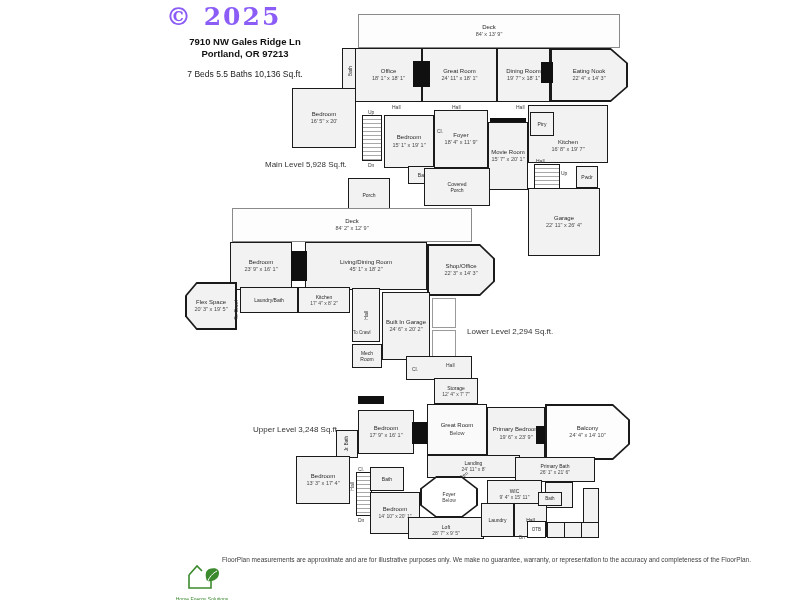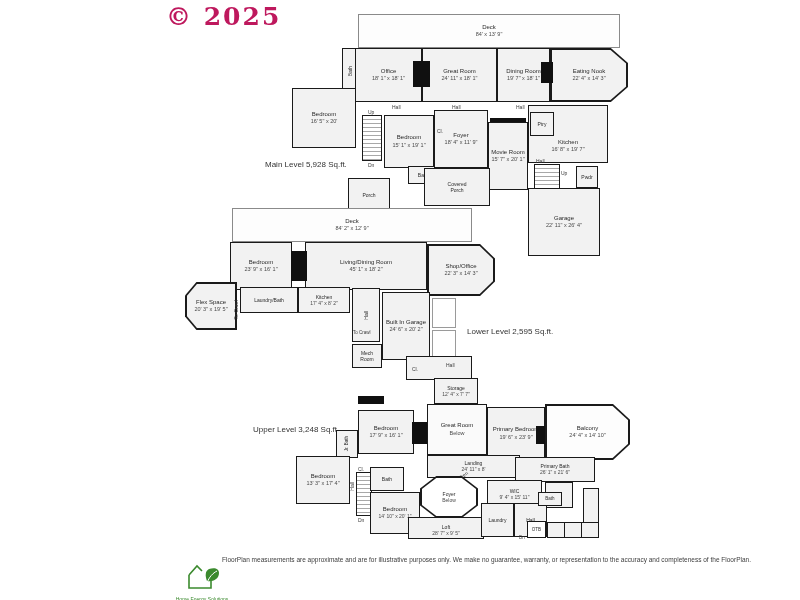--- a/index.html
+++ b/index.html
@@ -1,19 +1,19 @@
 <!DOCTYPE html>
 <html><head>
 <meta charset="utf-8">
 <style>
   html,body{margin:0;padding:0;background:#fff;}
   .sheet{position:relative;width:800px;height:600px;background:#ffffff;overflow:hidden;
          font-family:"Liberation Sans",sans-serif;color:#222;}
   .watermark{position:absolute;left:166px;top:2px;font-family:"DejaVu Serif",serif;
-             font-size:25px;font-weight:600;color:#be185d;letter-spacing:2px;}
+             font-size:25px;font-weight:600;color:#8b5cf6;letter-spacing:2px;}
   .header{position:absolute;left:160px;top:36px;width:170px;text-align:center;}
   .addr{font-size:9.5px;font-weight:bold;line-height:1.25;color:#111;}
   .stats{font-size:8.5px;color:#222;margin-top:9px;}
   .lvl-label{position:absolute;font-size:8px;color:#333;white-space:nowrap;}
   .room{position:absolute;box-sizing:border-box;border:1.6px solid #1a1a1a;background:#f2f2f2;
         display:flex;flex-direction:column;align-items:center;justify-content:center;overflow:hidden;}
   .deck{border:1px solid #8a8a8a;background:#fdfdfd;}
   .lite{border:1px solid #9a9a9a;background:#ffffff;}
   .openbelow{background:#fafafa;}
   .rn{font-size:6px;line-height:1.2;color:#2a2a2a;text-align:center;white-space:nowrap;}
@@ -36,20 +36,25 @@
           display:flex;}
   .divrow .cell{flex:1;border-left:1px solid #1a1a1a;}
   .divrow .cell:first-child{border-left:none;}
 </style>
 </head>
 <body>
 
 <div class="sheet">
 
   <div class="watermark">© 2025</div>
+  <div class="header">
+    <div class="addr">7910 NW Gales Ridge Ln</div>
+    <div class="addr">Portland, OR 97213</div>
+    <div class="stats">7 Beds  5.5 Baths  10,136 Sq.ft.</div>
+  </div>
 
   <div class="lvl-label" style="left:265px;top:160px;">Main Level 5,928 Sq.ft.</div>
 
   <div class="room deck" style="left:358px;top:14px;width:262px;height:34px;">
     <div class="rn">Deck</div>
     <div class="rd">84' x 13' 9"</div>
   </div>
 
   <div class="room" style="left:342px;top:48px;width:16px;height:47px;">
     <div class="rn vert" style="font-size:5px;">Bath</div>
@@ -130,21 +135,21 @@
     <div class="rd">22' 11" x 26' 4"</div>
   </div>
   <div class="room" style="left:348px;top:178px;width:42px;height:34px;">
     <div class="rn" style="font-size:5px;">Porch</div>
   </div>
   <div class="room" style="left:424px;top:168px;width:66px;height:38px;">
     <div class="rn" style="font-size:5px;">Covered</div>
     <div class="rn" style="font-size:5px;">Porch</div>
   </div>
 
-  <div class="lvl-label" style="left:467px;top:327px;">Lower Level 2,595 Sq.ft.</div>
+  <div class="lvl-label" style="left:467px;top:327px;">Lower Level 2,294 Sq.ft.</div>
 
   <div class="room deck" style="left:232px;top:208px;width:240px;height:34px;">
     <div class="rn">Deck</div>
     <div class="rd">84' 2" x 12' 9"</div>
   </div>
 
   <div class="room" style="left:230px;top:242px;width:62px;height:48px;">
     <div class="rn">Bedroom</div>
     <div class="rd">23' 9" x 16' 1"</div>
   </div>

